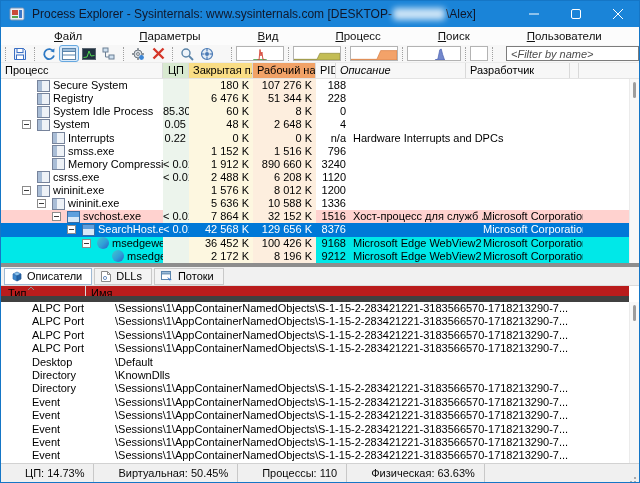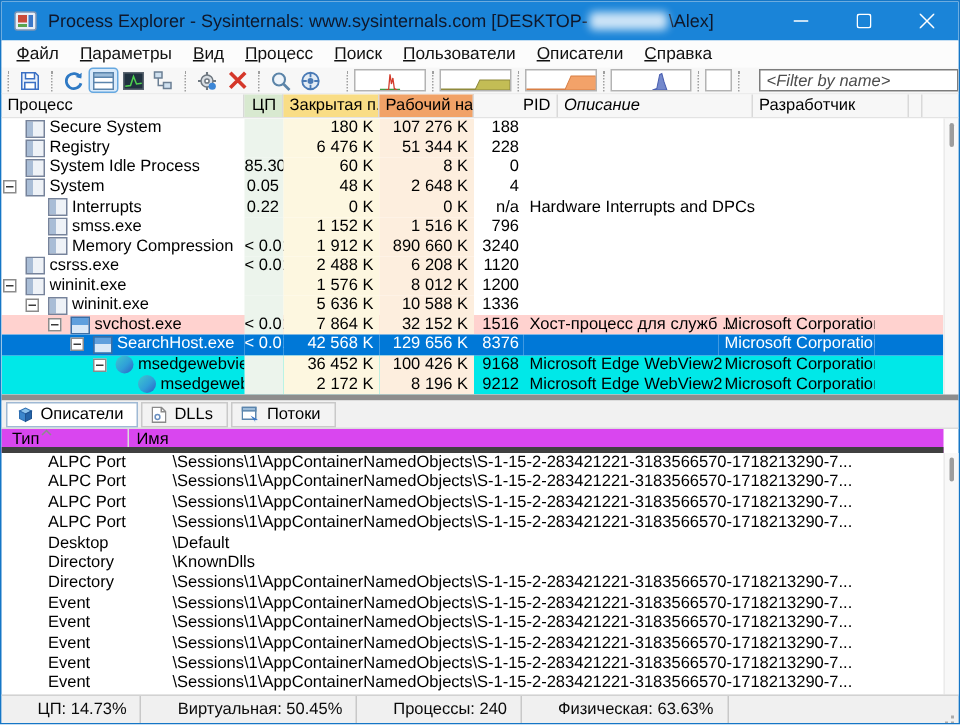--- a/index.html
+++ b/index.html
@@ -18,21 +18,21 @@
   .title-text { font-size:12px; white-space:nowrap; display:flex; align-items:center; }
   .redacted { display:inline-block; width:52px; height:12px; margin:0 1px;
     background:rgba(255,255,255,.78); filter:blur(3px); border-radius:3px; }
   .win-controls { margin-left:auto; display:flex; height:100%; }
   .win-btn { width:42px; height:100%; display:flex; align-items:center; justify-content:center; }
   .win-btn svg { display:block; }
 
   
   .menubar { position:absolute; top:26px; left:0; right:0; height:18px;
     background:#fcfcfc; display:flex; align-items:center; padding-left:3px; }
-  .menu-item { display:inline-block; font-size:11.5px; color:#111; padding:16px 7px; line-height:17px; }
+  .menu-item { display:inline-block; font-size:11.5px; color:#111; padding:16px 7px; line-height:17px;margin-left:43px; }
   .menu-item::first-letter { text-decoration:underline; }
 
   
   .toolbar { position:absolute; top:44px; left:0; right:0; height:18px;
     background:#f7f7f7; display:flex; align-items:center; border-bottom:1px solid #ececec; }
   .tsep { width:1px; height:14px; border-left:1px dotted #9f9f9f; margin:0 4px; flex:none; }
   .tbtn { width:20px; height:17px; display:flex; align-items:center; justify-content:center; flex:none; }
   .tbtn.pressed { background:#d9eafa; border:1px solid #66a8e0; border-radius:3px; }
   .mini-graph { width:48px; height:15px; border:1px solid #b3b3b3; background:#fff; flex:none; }
   .mini-graph.narrow { width:18px; }
@@ -43,32 +43,32 @@
 
   
   .phdr { position:absolute; top:62px; left:0; width:638px; height:16px;
     background:#f7f7f7; display:flex; font-size:11px; border-bottom:1px solid #e3e3e3; }
   .phdr .h { flex:none; line-height:15px; padding:0 4px; border-right:1px solid #d9d9d9;
     overflow:hidden; white-space:nowrap; }
   .h-proc { width:162px; }
   .h-cpu  { width:26px; text-align:right; background:var(--cpu-header,#d8e9d0); }
   .h-priv { width:64px; background:var(--private-header,#f9dd85); }
   .h-ws   { width:63px; background:var(--ws-header,#f1a267); }
-  .h-pid  { width:56px; text-align:right; }
+  .h-pid  { width:20px; text-align:right; }
   .h-desc { width:130px;font-style:italic; }
   .h-comp { width:104px; }
   .h-fill { flex:1; border-right:none; }
 
   
   .prows { position:absolute; top:78px; left:0; width:628px; height:184px; overflow:hidden; background:#fff; }
   .prow { display:flex; height:13.14px; font-size:11px; background:#fff; }
   .prow.service   { background:var(--service-row,#ffd2cf); }
   .prow.immersive { background:var(--immersive-row,#00e8e8); }
   .prow .c { flex:none; overflow:hidden; white-space:nowrap; line-height:13px; color:#000; }
-  .c.name { width:162px; display:flex; align-items:center; padding-left:1px; overflow:hidden; }
+  .c.name { width:162px; display:flex; align-items:center; padding-left:21px; overflow:hidden; }
   .c.cpu  { width:26px; text-align:right; padding-right:3px; background:var(--cpu-column-tint,#ecf4ec); }
   .c.priv { width:64px; text-align:right; padding-right:4px; background:var(--private-column-tint,#fdf7e0); }
   .c.ws   { width:63px; text-align:right; padding-right:4px; background:var(--ws-column-tint,#fdeede); }
   .c.pid  { width:33px; text-align:right; padding-right:3px; }
   .c.desc { width:130px; padding-left:4px; overflow:visible; }
   .c.comp { width:104px; padding-left:4px; }
   .c.fill { flex:1; }
   .prow.selected .c { background:var(--selection,#0078d7); color:#fff; }
 
   .ind { flex:none; display:inline-block; height:1px; }
@@ -89,21 +89,21 @@
   
   .tabstrip { position:absolute; top:266px; left:0; width:638px; height:19px;
     background:#f1f1f1; display:flex; align-items:center; padding-left:3px; border-bottom:1px solid #dcdcdc; }
   .tab { display:flex; align-items:center; gap:5px; font-size:11px; height:17px;
     padding:0 9px 0 6px; border:1px solid #c9c9c9; background:#f3f3f3; margin-right:2px; }
   .tab.active { background:#ffffff; border-color:#9fb9d4; }
   .tab svg { flex:none; display:block; }
 
   
   .lhdr { position:absolute; top:285px; left:0; width:628px; height:16px;
-    background:#d946ef; display:flex; font-size:11px; border-bottom:4px solid #404040; }
+    background:#b91c1c; display:flex; font-size:11px; border-bottom:6px solid #404040; }
   .lhdr .h { line-height:15px; overflow:hidden; white-space:nowrap; }
   .lh-type { flex:none; width:85px; padding-left:7px; border-right:1px solid #dadada; position:relative; }
   .lh-name { flex:1; padding-left:5px; }
   .sort-caret { position:absolute; left:26px; top:0px; width:8px; height:5px; }
 
   .hrows { position:absolute; top:301px; left:0; width:628px; height:161px; overflow:hidden; background:#fff;margin-left:24px; }
   .hrow { display:flex; height:13.4px; font-size:11px; }
   .hrow .ht { flex:none; width:85px; padding-left:7px; overflow:hidden; white-space:nowrap; line-height:13px; }
   .hrow .hn { flex:1; padding-left:5px; overflow:hidden; white-space:nowrap; line-height:13px; }
 
@@ -606,18 +606,18 @@
       </div>
     </div>
 
   <div class="vscroll lower">
     <span class="vthumb"></span>
   </div>
 
   <div class="statusbar">
     <div class="status-cell">ЦП: 14.73%</div>
     <div class="status-cell">Виртуальная: 50.45%</div>
-    <div class="status-cell">Процессы: 240</div>
+    <div class="status-cell">Процессы: 110</div>
     <div class="status-cell">Физическая: 63.63%</div>
     <span class="grip"></span>
   </div>
 
 </div>
 
 </body></html>

